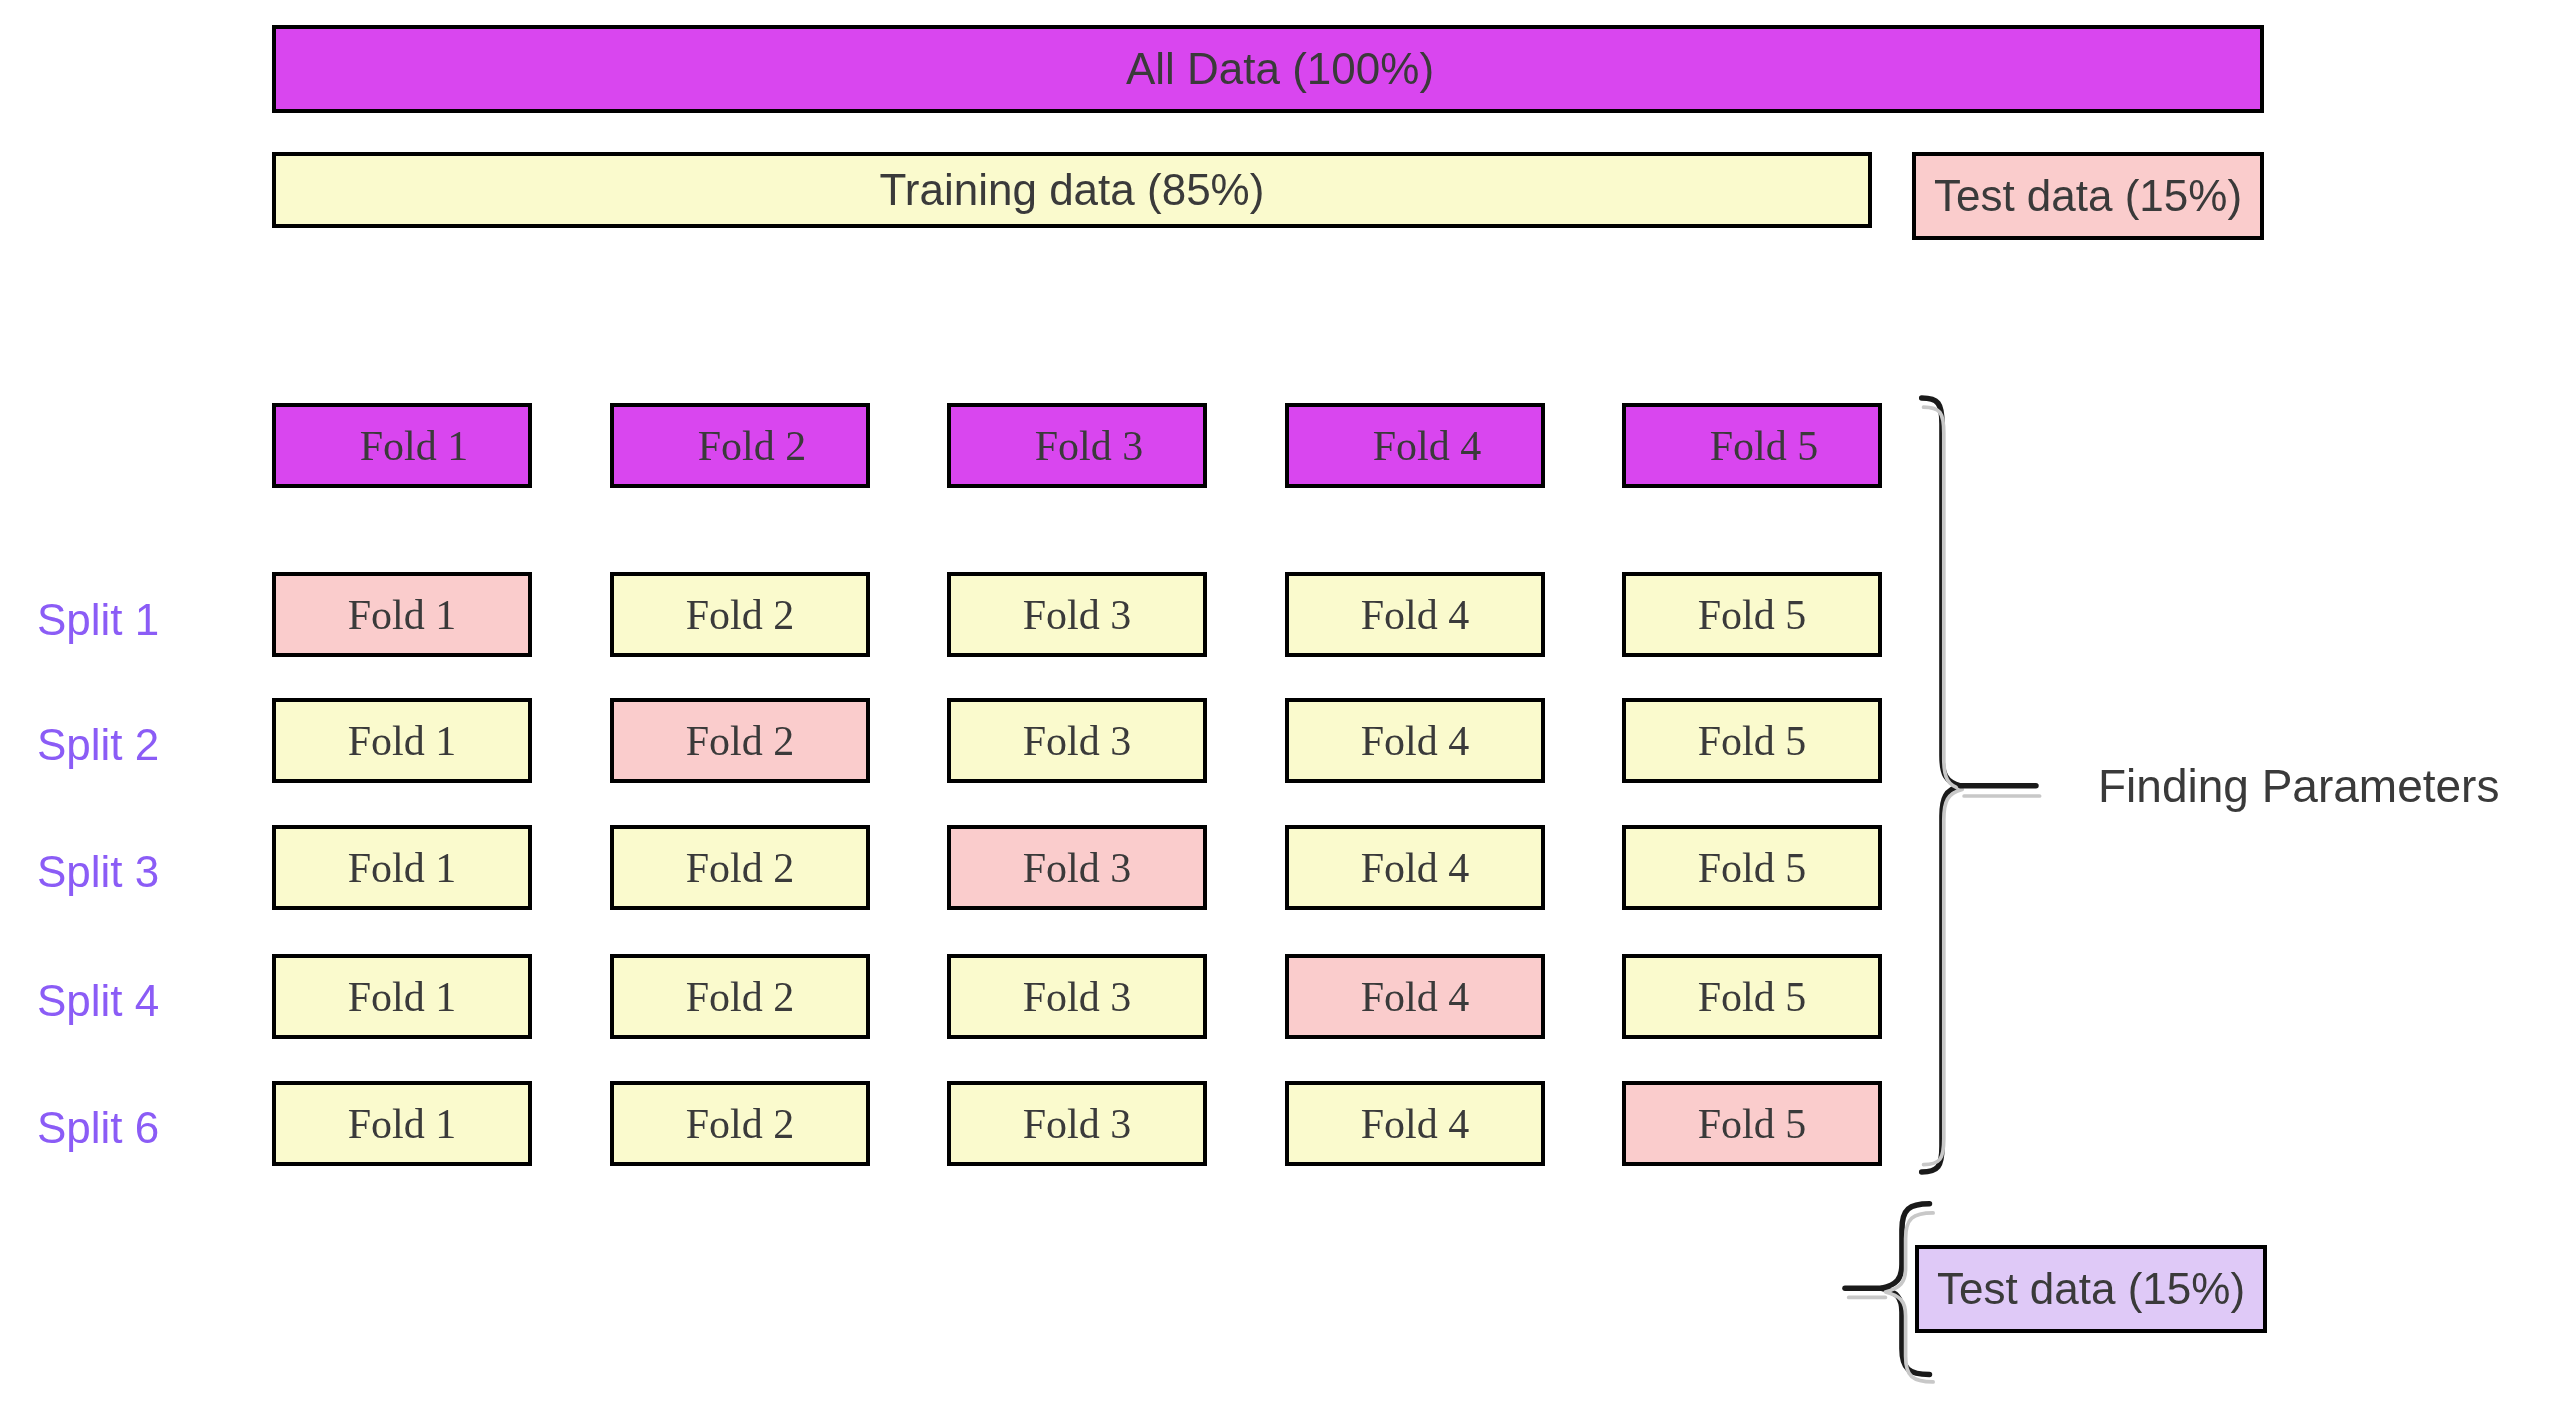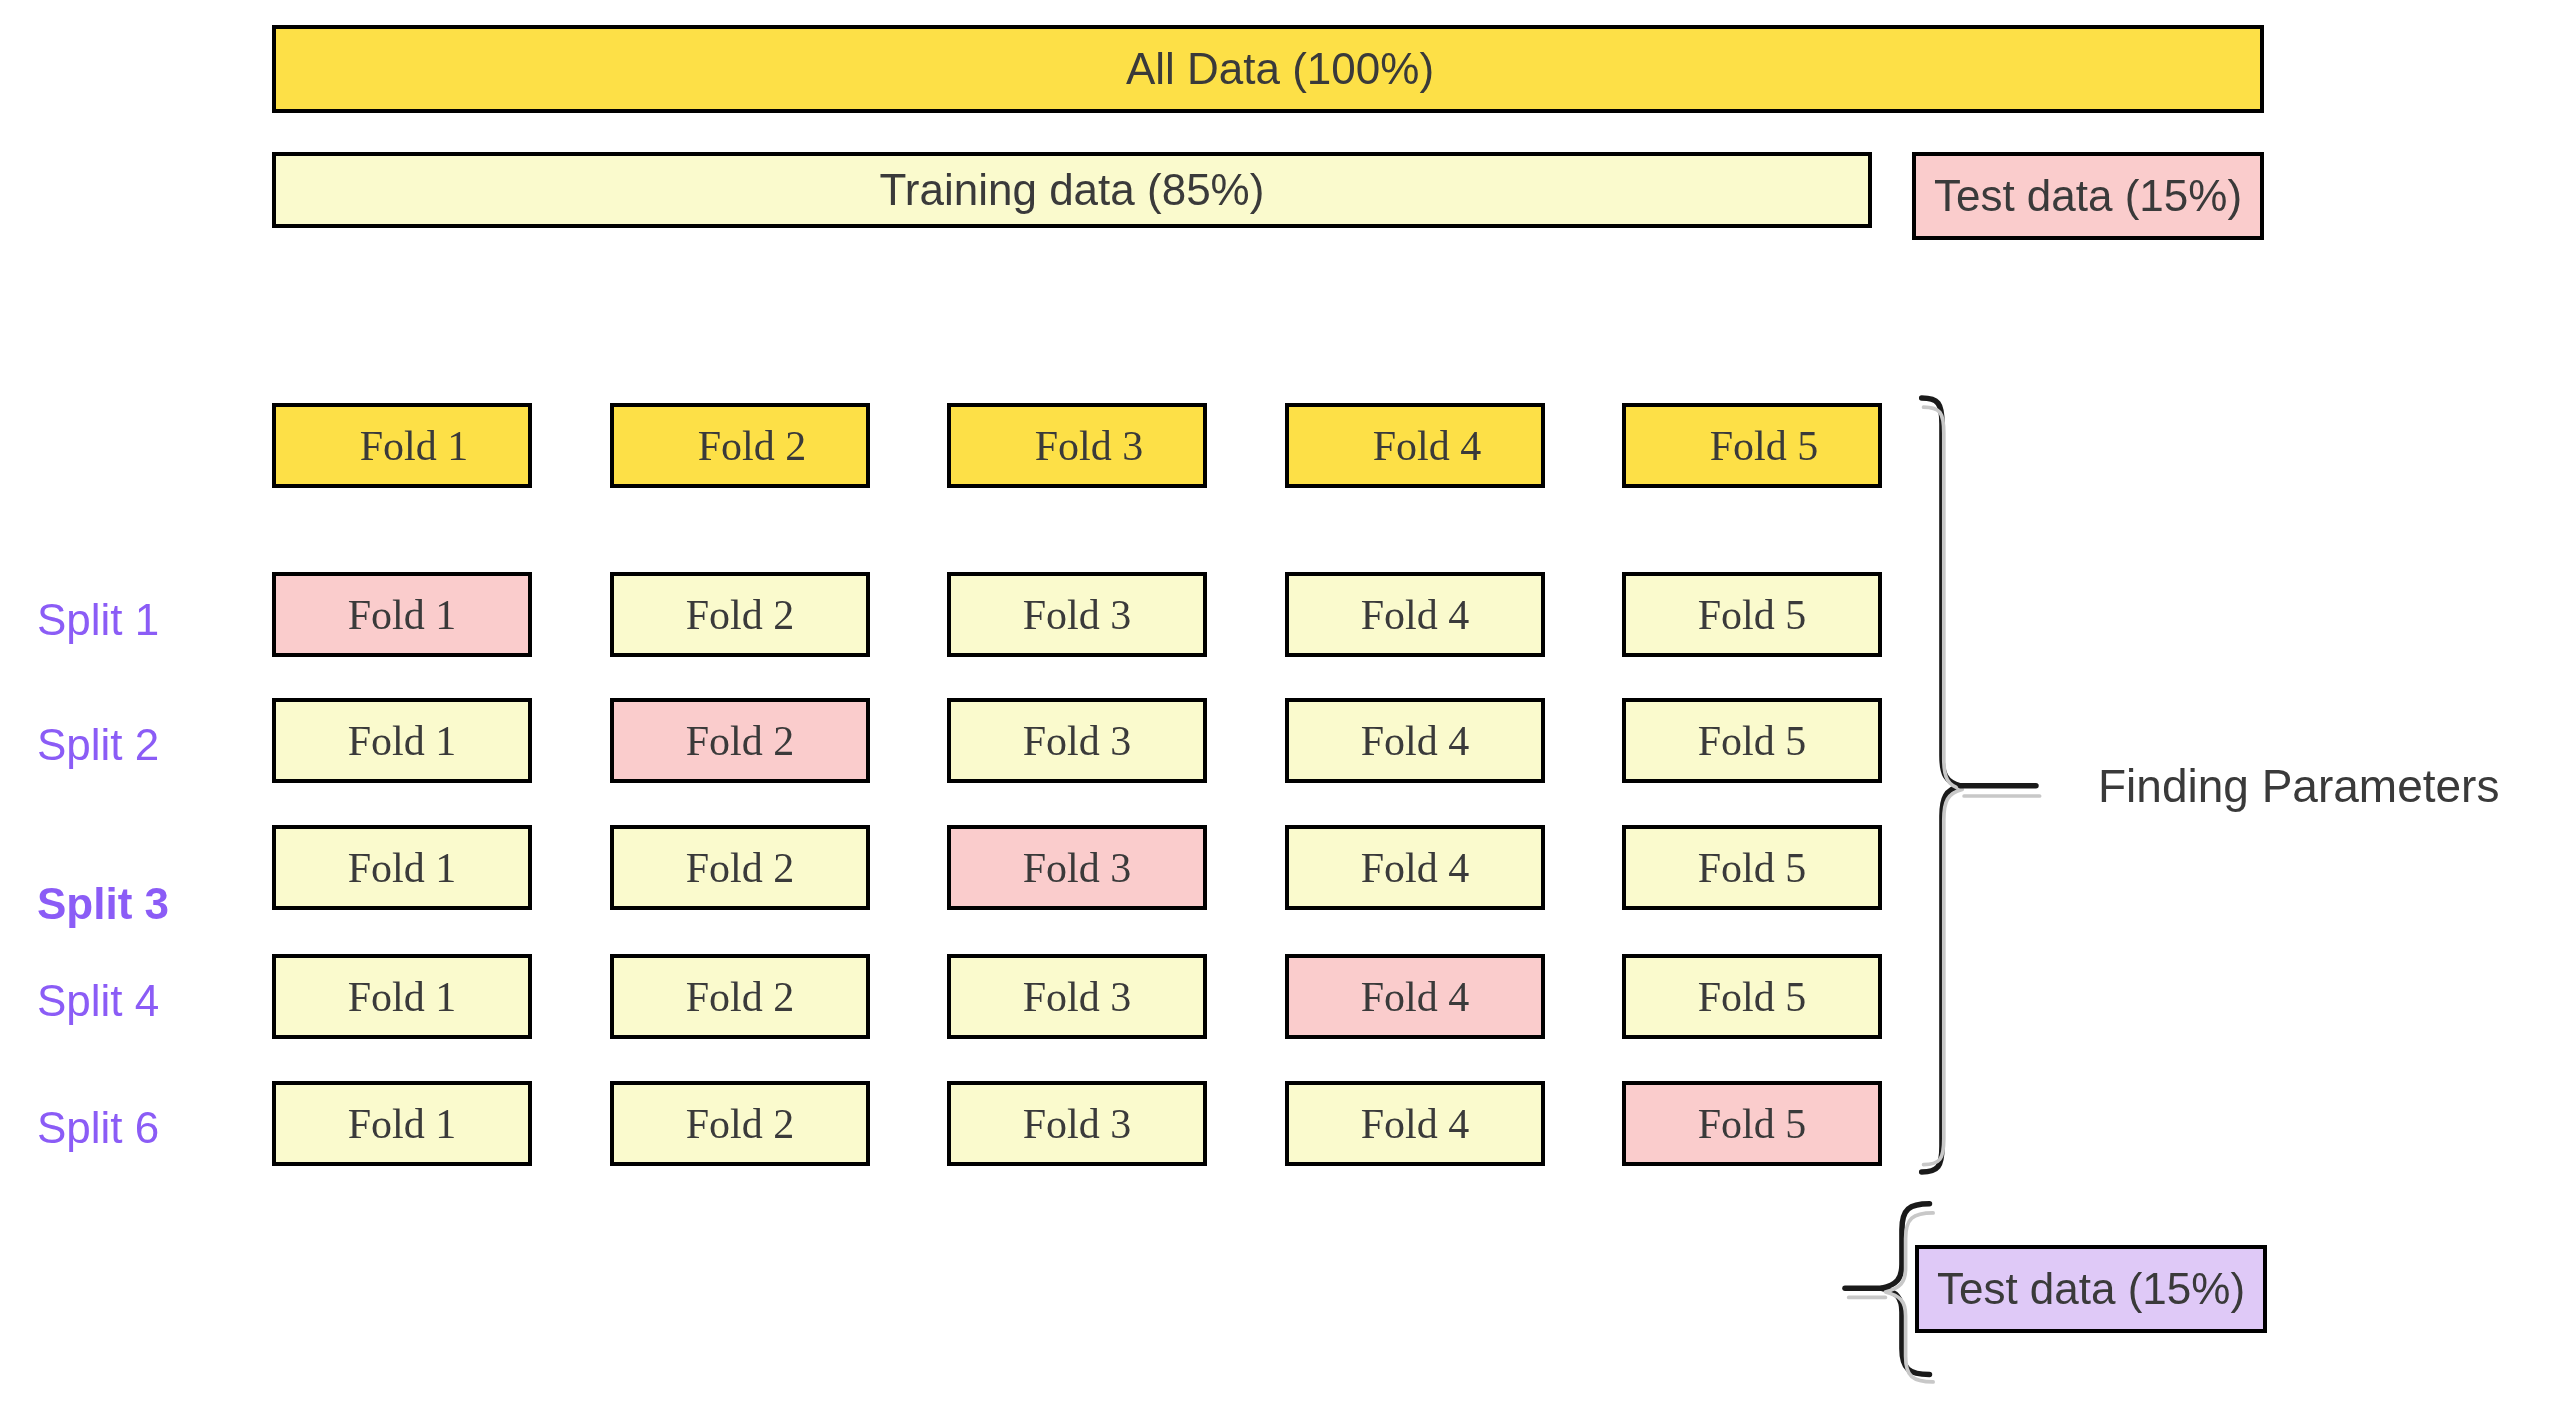--- a/index.html
+++ b/index.html
@@ -23,21 +23,21 @@
     box-sizing: border-box;
     border: 4.6px solid #000000;
     display: flex;
     align-items: center;
     justify-content: center;
     color: #3a3a3a;
     font-size: 42px;
     line-height: 1;
     white-space: nowrap;
   }
-  .box-green  { background: #fde047; padding-left: 24px; }
+  .box-green  { background: #d946ef; padding-left: 24px; }
   .box-yellow { background: #fafacd; }
   .box-pink   { background: #facccc; }
   .box-purple { background: #dfc9f7; }
 
   .wide-bar { font-size: 44px; }
 
   .fold-box { font-size: 42px; font-family: Liberation Serif, serif; }
 
   .row-label {
     position: absolute;
@@ -84,21 +84,21 @@
   <div class="box box-yellow fold-box" style="left:1285px; top:572px; width:260px; height:85px;">Fold 4</div>
   <div class="box box-yellow fold-box" style="left:1622px; top:572px; width:260px; height:85px;">Fold 5</div>
 
   <div class="row-label" style="left:37px; top:723px;">Split 2</div>
   <div class="box box-yellow fold-box" style="left:272px; top:698px; width:260px; height:85px;">Fold 1</div>
   <div class="box box-pink fold-box" style="left:610px; top:698px; width:260px; height:85px;">Fold 2</div>
   <div class="box box-yellow fold-box" style="left:947px; top:698px; width:260px; height:85px;">Fold 3</div>
   <div class="box box-yellow fold-box" style="left:1285px; top:698px; width:260px; height:85px;">Fold 4</div>
   <div class="box box-yellow fold-box" style="left:1622px; top:698px; width:260px; height:85px;">Fold 5</div>
 
-  <div class="row-label" style="left:37px; top:882px;font-weight:bold;">Split 3</div>
+  <div class="row-label" style="left:37px; top:850px;">Split 3</div>
   <div class="box box-yellow fold-box" style="left:272px; top:825px; width:260px; height:85px;">Fold 1</div>
   <div class="box box-yellow fold-box" style="left:610px; top:825px; width:260px; height:85px;">Fold 2</div>
   <div class="box box-pink fold-box" style="left:947px; top:825px; width:260px; height:85px;">Fold 3</div>
   <div class="box box-yellow fold-box" style="left:1285px; top:825px; width:260px; height:85px;">Fold 4</div>
   <div class="box box-yellow fold-box" style="left:1622px; top:825px; width:260px; height:85px;">Fold 5</div>
 
   <div class="row-label" style="left:37px; top:979px;">Split 4</div>
   <div class="box box-yellow fold-box" style="left:272px; top:954px; width:260px; height:85px;">Fold 1</div>
   <div class="box box-yellow fold-box" style="left:610px; top:954px; width:260px; height:85px;">Fold 2</div>
   <div class="box box-yellow fold-box" style="left:947px; top:954px; width:260px; height:85px;">Fold 3</div>

